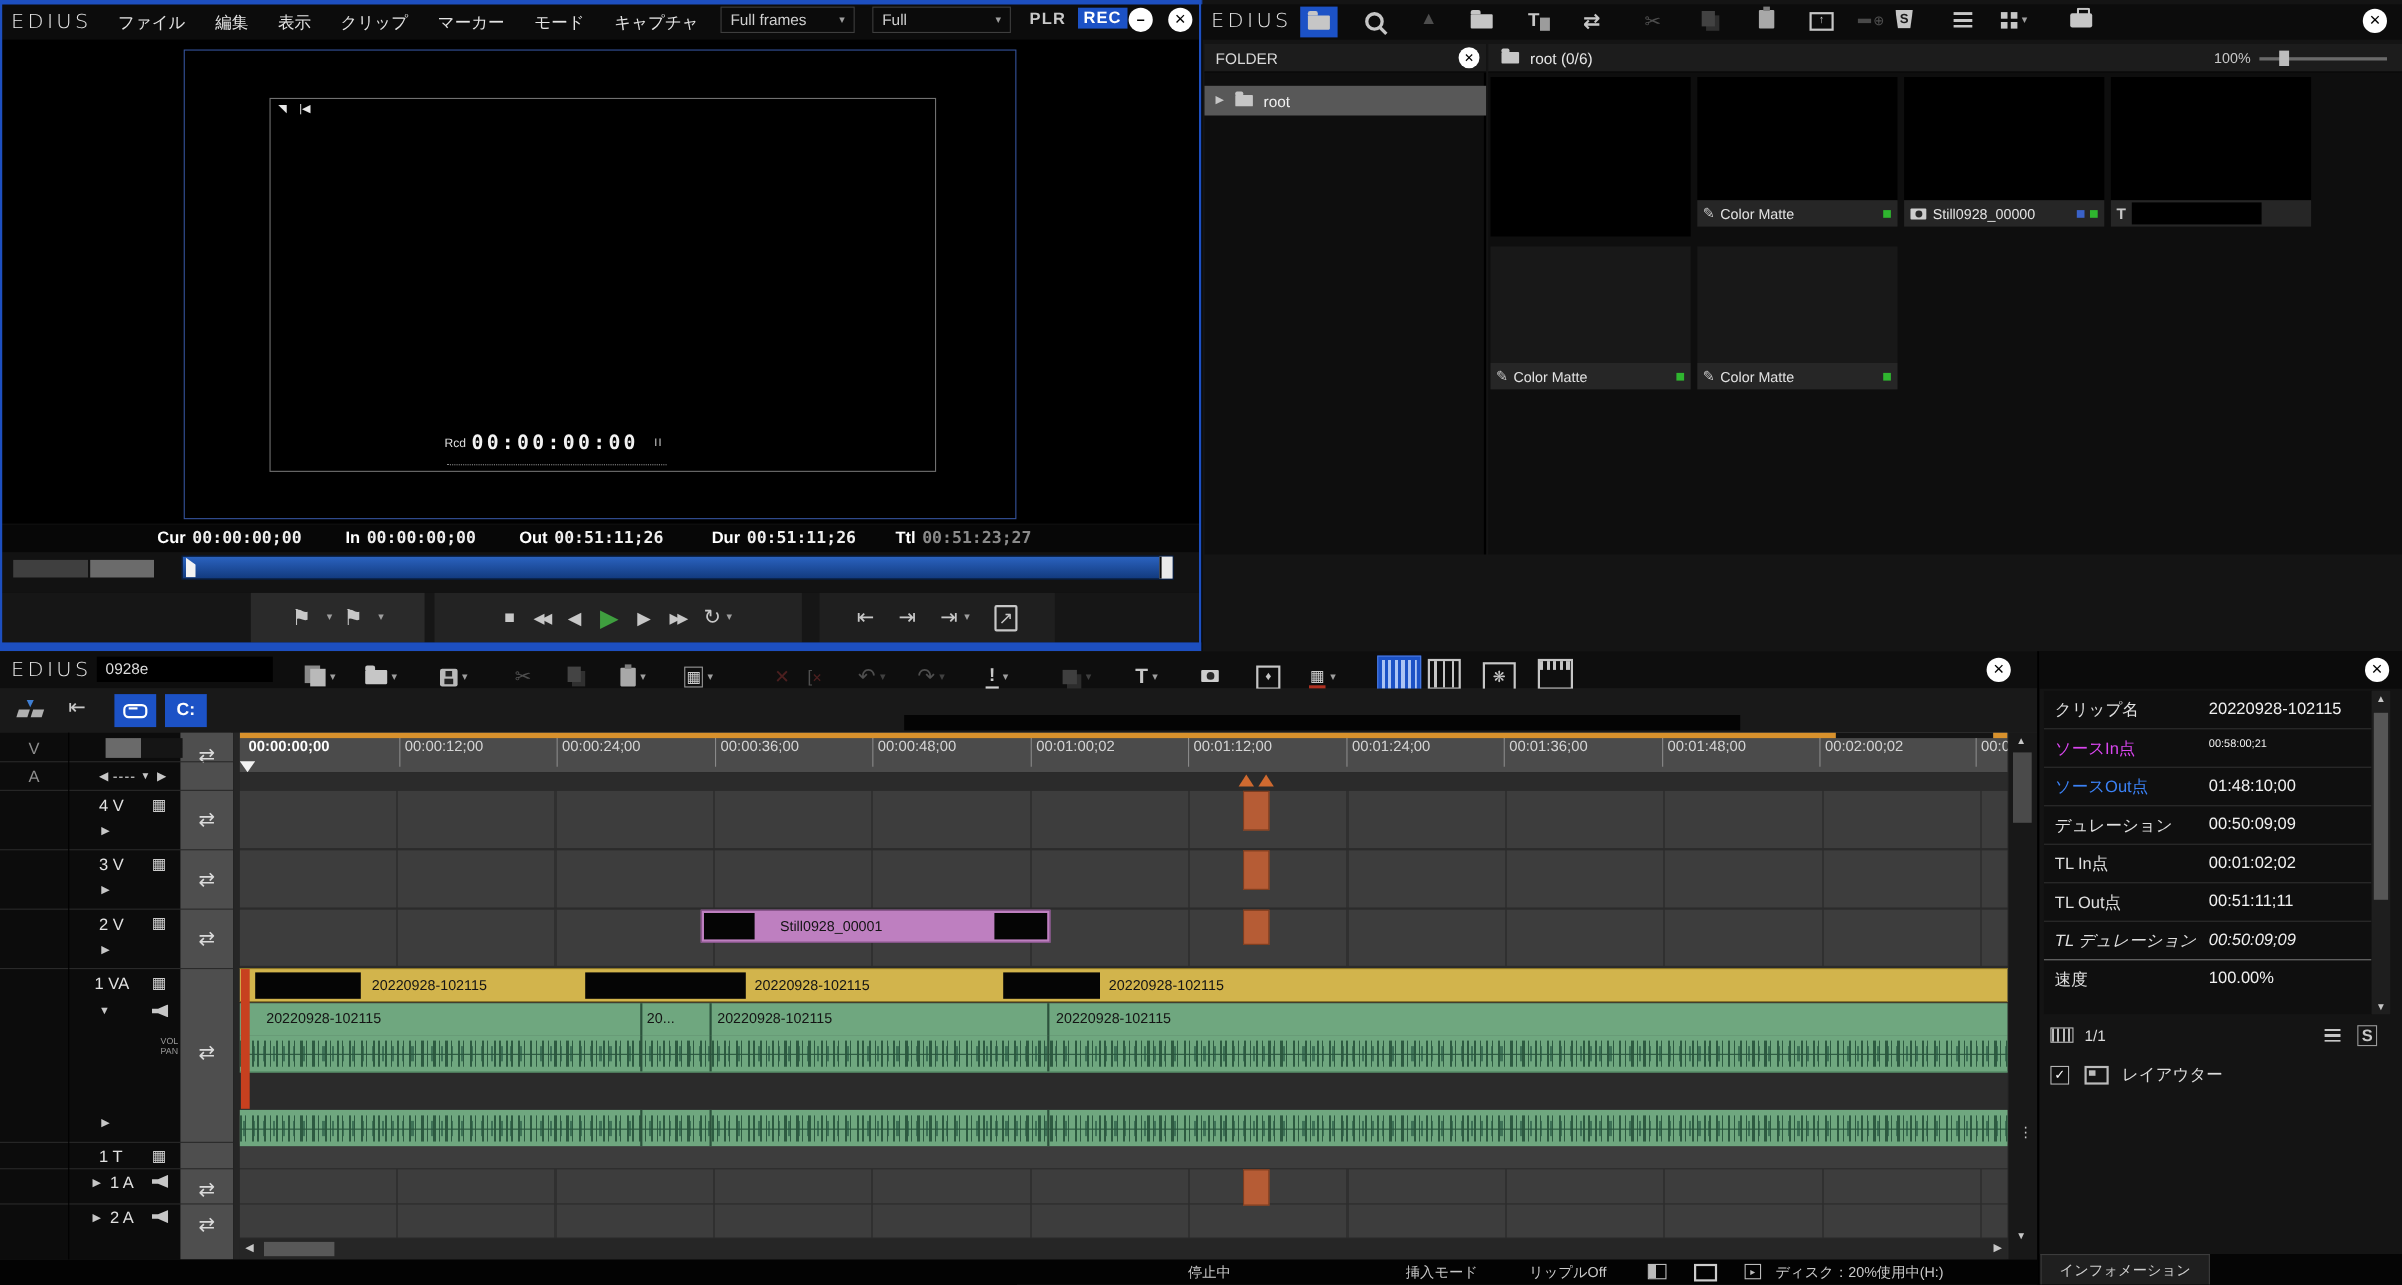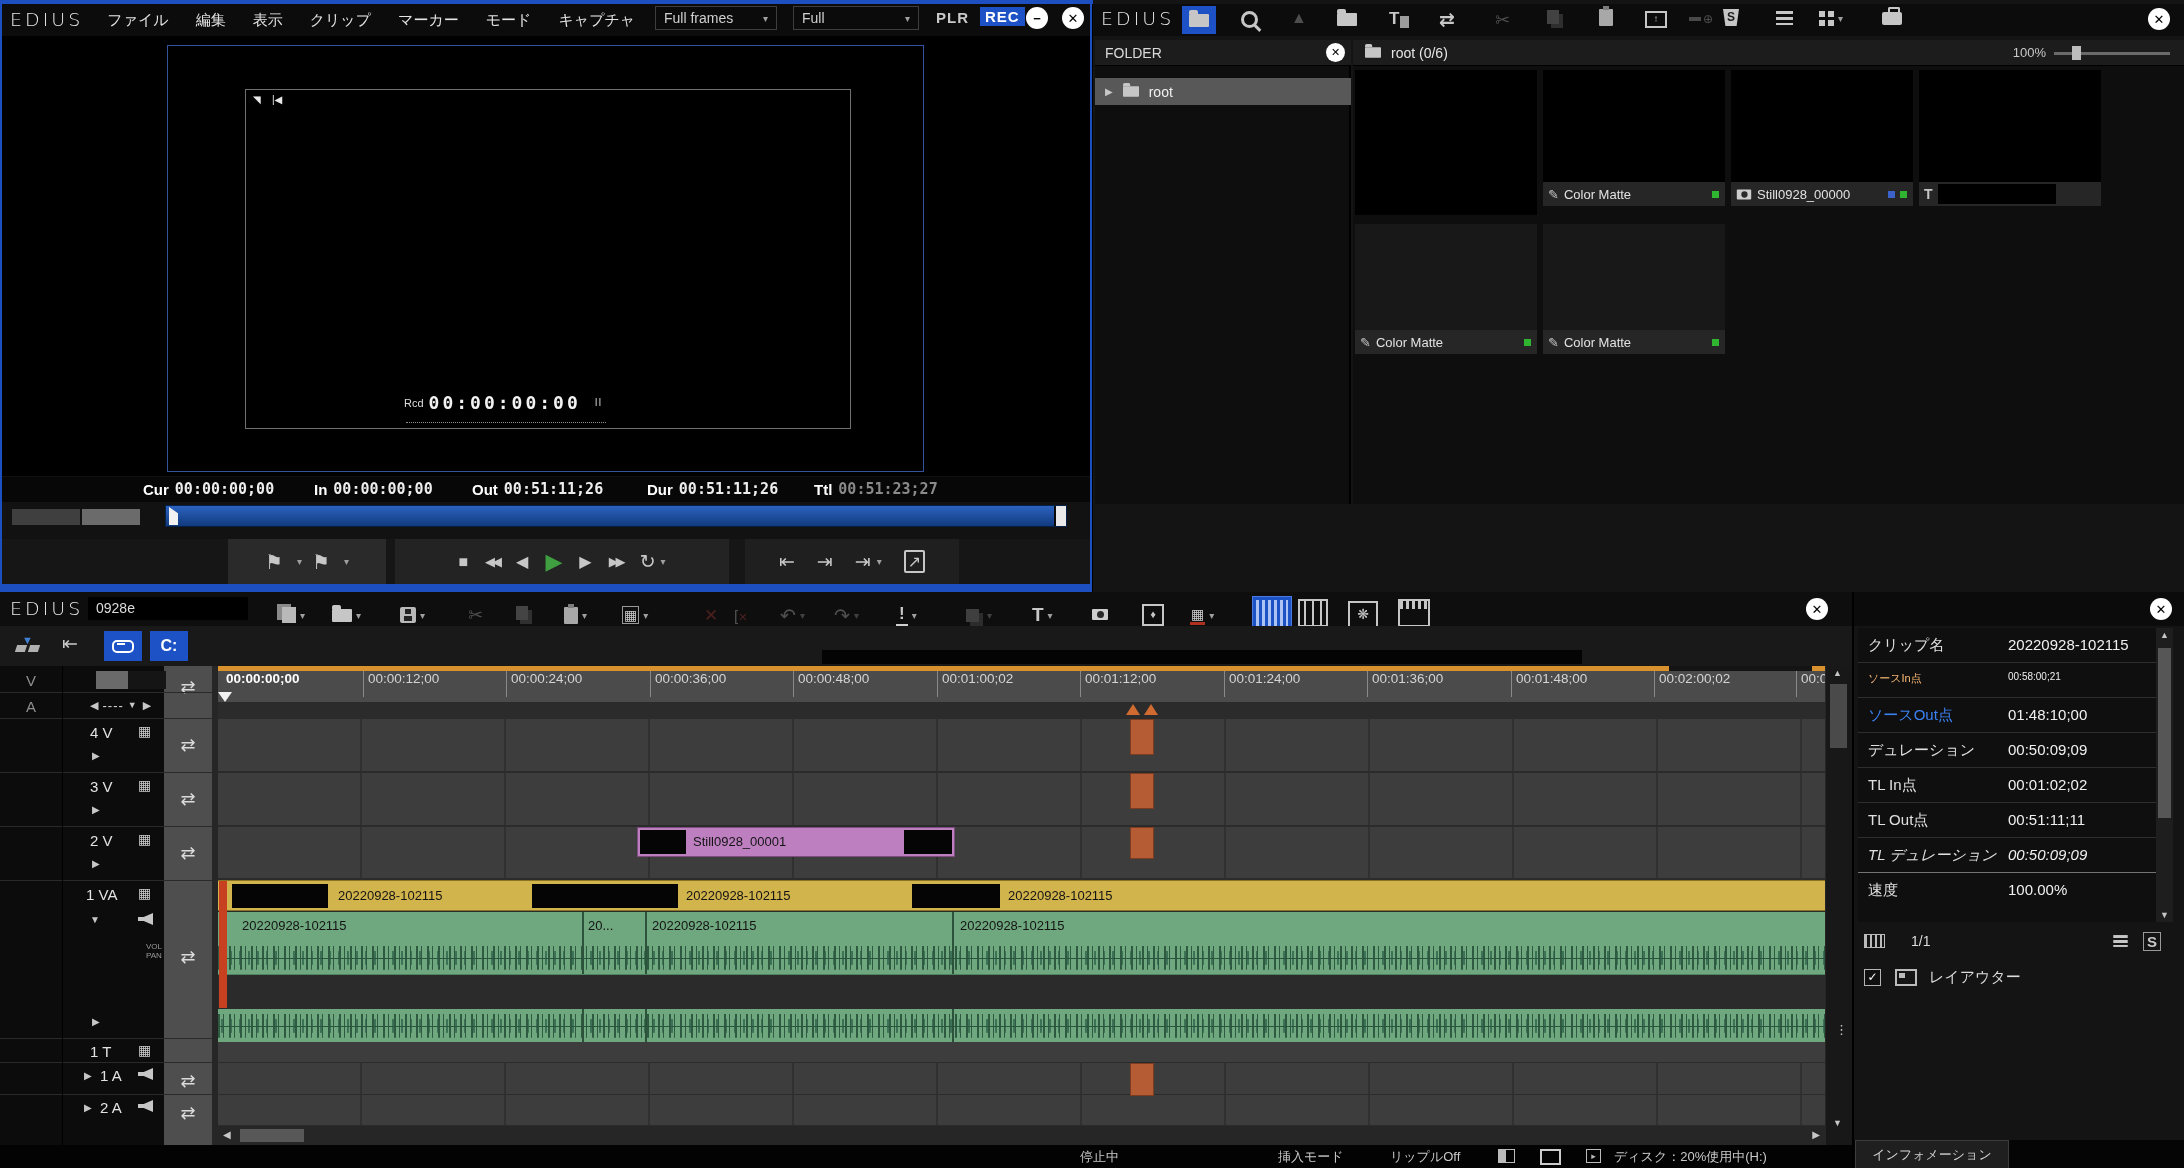--- a/index.html
+++ b/index.html
@@ -447,21 +447,21 @@
     <div class="w" style="left:218px;top:503px;width:1607px;height:30px;background:#3d3d3d repeating-linear-gradient(90deg,transparent 0 142px,rgba(0,0,0,.22) 142px 144px);"></div>
 
     <div class="oclip" style="left:1130px;top:127px;height:34px;"></div>
     <div class="oclip" style="left:1130px;top:181px;height:34px;"></div>
     <div class="oclip" style="left:1130px;top:235px;height:30px;"></div>
     <div class="oclip" style="left:1130px;top:471px;height:31px;"></div>
 
     <div class="w" style="left:637px;top:235px;width:318px;height:30px;background:#be7fc0;border:1px solid #7d4d80;">
       <div class="bseg" style="left:2px;top:2px;width:46px;height:24px;"></div>
       <div class="bseg" style="right:2px;top:2px;width:48px;height:24px;"></div>
-      <span class="clipLabel" style="left:55px;top:6px;">Still0928_00001</span>
+      <span class="clipLabel" style="left:71px;top:6px;">Still0928_00001</span>
     </div>
 
     <div class="w" style="left:218px;top:288px;width:1607px;height:31px;background:#d2b44c;border-top:1px solid #8a7526;border-bottom:1px solid #8a7526;">
       <div class="bseg" style="left:14px;top:3px;width:96px;height:24px;"></div>
       <span class="clipLabel" style="left:120px;top:7px;">20220928-102115</span>
       <div class="bseg" style="left:314px;top:3px;width:146px;height:24px;"></div>
       <span class="clipLabel" style="left:468px;top:7px;">20220928-102115</span>
       <div class="bseg" style="left:694px;top:3px;width:88px;height:24px;"></div>
       <span class="clipLabel" style="left:790px;top:7px;">20220928-102115</span>
     </div>
@@ -517,21 +517,21 @@
     <div class="w" style="left:0;top:0;width:332px;height:34px;background:#0b0b0b;">
       <div class="cbtn" style="position:absolute;right:14px;top:6px;">✕</div>
     </div>
 
     <div class="w" style="left:4px;top:36px;width:298px;height:294px;background:#0f0f0f;overflow:hidden;">
       <div style="height:34px;border-bottom:1px solid #2e2e2e;position:relative;">
         <span style="position:absolute;left:10px;top:8px;color:#e0e0e0;font-size:15px;">クリップ名</span>
         <span style="position:absolute;left:150px;top:8px;color:#f0f0f0;font-size:15px;">20220928-102115</span>
       </div>
       <div style="height:34px;border-bottom:1px solid #2e2e2e;position:relative;">
-        <span style="position:absolute;left:10px;top:8px;color:#fdba74;font-size:11px;">ソースIn点</span>
+        <span style="position:absolute;left:10px;top:8px;color:#d946ef;font-size:15px;">ソースIn点</span>
         <span style="position:absolute;left:150px;top:8px;color:#f0f0f0;font-size:10px;">00:58:00;21</span>
       </div>
       <div style="height:34px;border-bottom:1px solid #2e2e2e;position:relative;">
         <span style="position:absolute;left:10px;top:8px;color:#3b82f6;font-size:15px;">ソースOut点</span>
         <span style="position:absolute;left:150px;top:8px;color:#f0f0f0;font-size:15px;">01:48:10;00</span>
       </div>
       <div style="height:34px;border-bottom:1px solid #2e2e2e;position:relative;">
         <span style="position:absolute;left:10px;top:8px;color:#e0e0e0;font-size:15px;">デュレーション</span>
         <span style="position:absolute;left:150px;top:8px;color:#f0f0f0;font-size:15px;">00:50:09;09</span>
       </div>
@@ -554,21 +554,21 @@
     </div>
 
     <div class="w" style="left:302px;top:36px;width:17px;height:294px;background:#1e1e1e;">
       <span class="glyph" style="position:absolute;left:4px;top:2px;font-size:9px;">▲</span>
       <div style="position:absolute;left:2px;top:20px;width:13px;height:170px;background:#565656;"></div>
       <span class="glyph" style="position:absolute;left:4px;bottom:2px;font-size:9px;">▼</span>
     </div>
 
     <div class="w row" style="left:4px;top:336px;width:315px;height:26px;">
       <span class="i-kbd" style="margin-left:6px;"></span>
-      <span style="color:#dcdcdc;font-size:14px;margin-left:26px;">1/1</span>
+      <span style="color:#dcdcdc;font-size:14px;margin-left:10px;">1/1</span>
       <span class="i-list" style="margin-left:auto;transform:scale(.85);"></span>
       <span class="glyph" style="font-size:15px;font-weight:bold;margin:0 12px 0 14px;border:1px solid #999;padding:0 3px;">S</span>
     </div>
 
     <div class="w row" style="left:4px;top:372px;width:315px;height:26px;">
       <span class="checkbox" style="margin-left:6px;">✓</span>
       <span style="width:18px;height:13px;border:2px solid #bbb;margin-left:14px;position:relative;">
           <span style="position:absolute;left:2px;top:2px;width:6px;height:5px;background:#bbb;"></span>
         </span>
       <span style="color:#dcdcdc;font-size:15px;margin-left:12px;">レイアウター</span>

